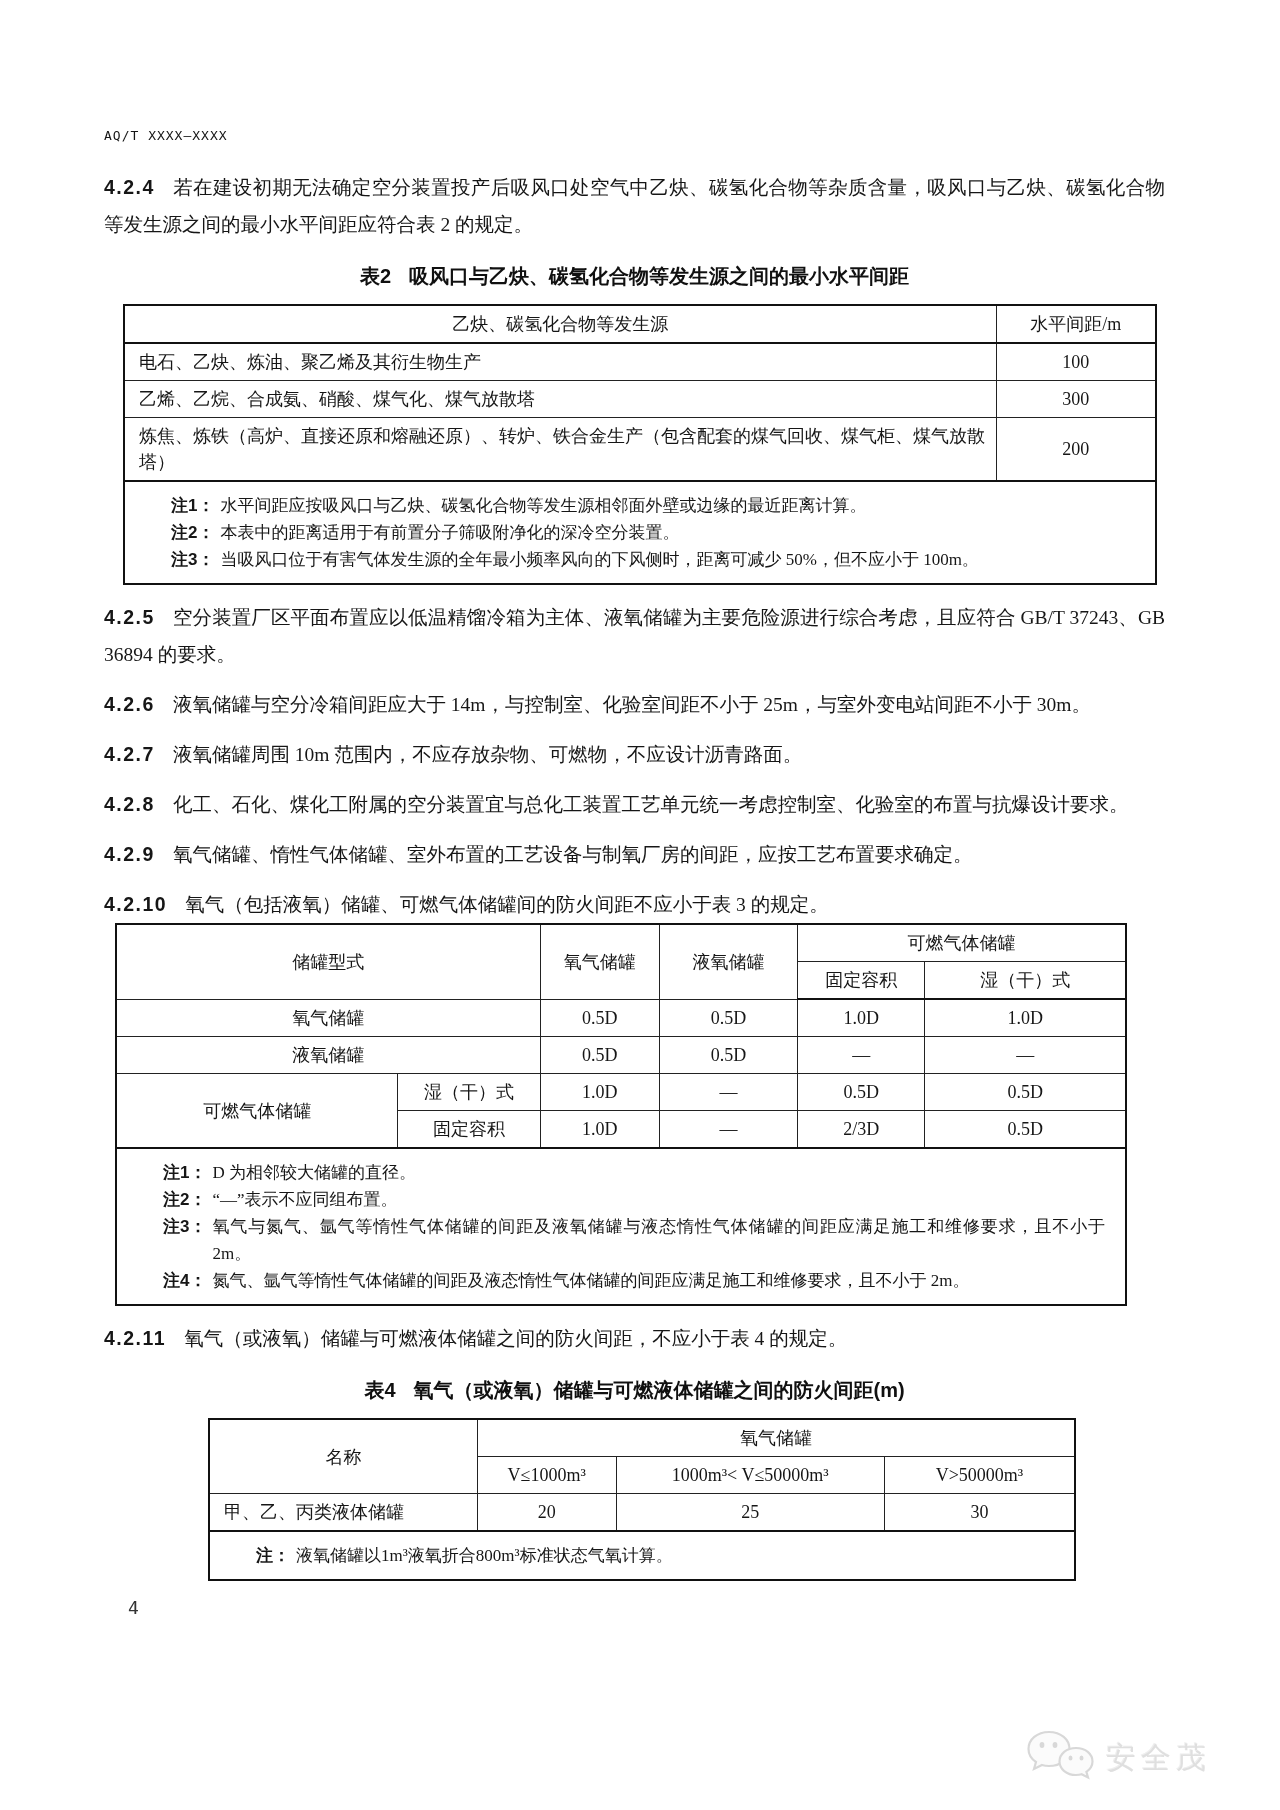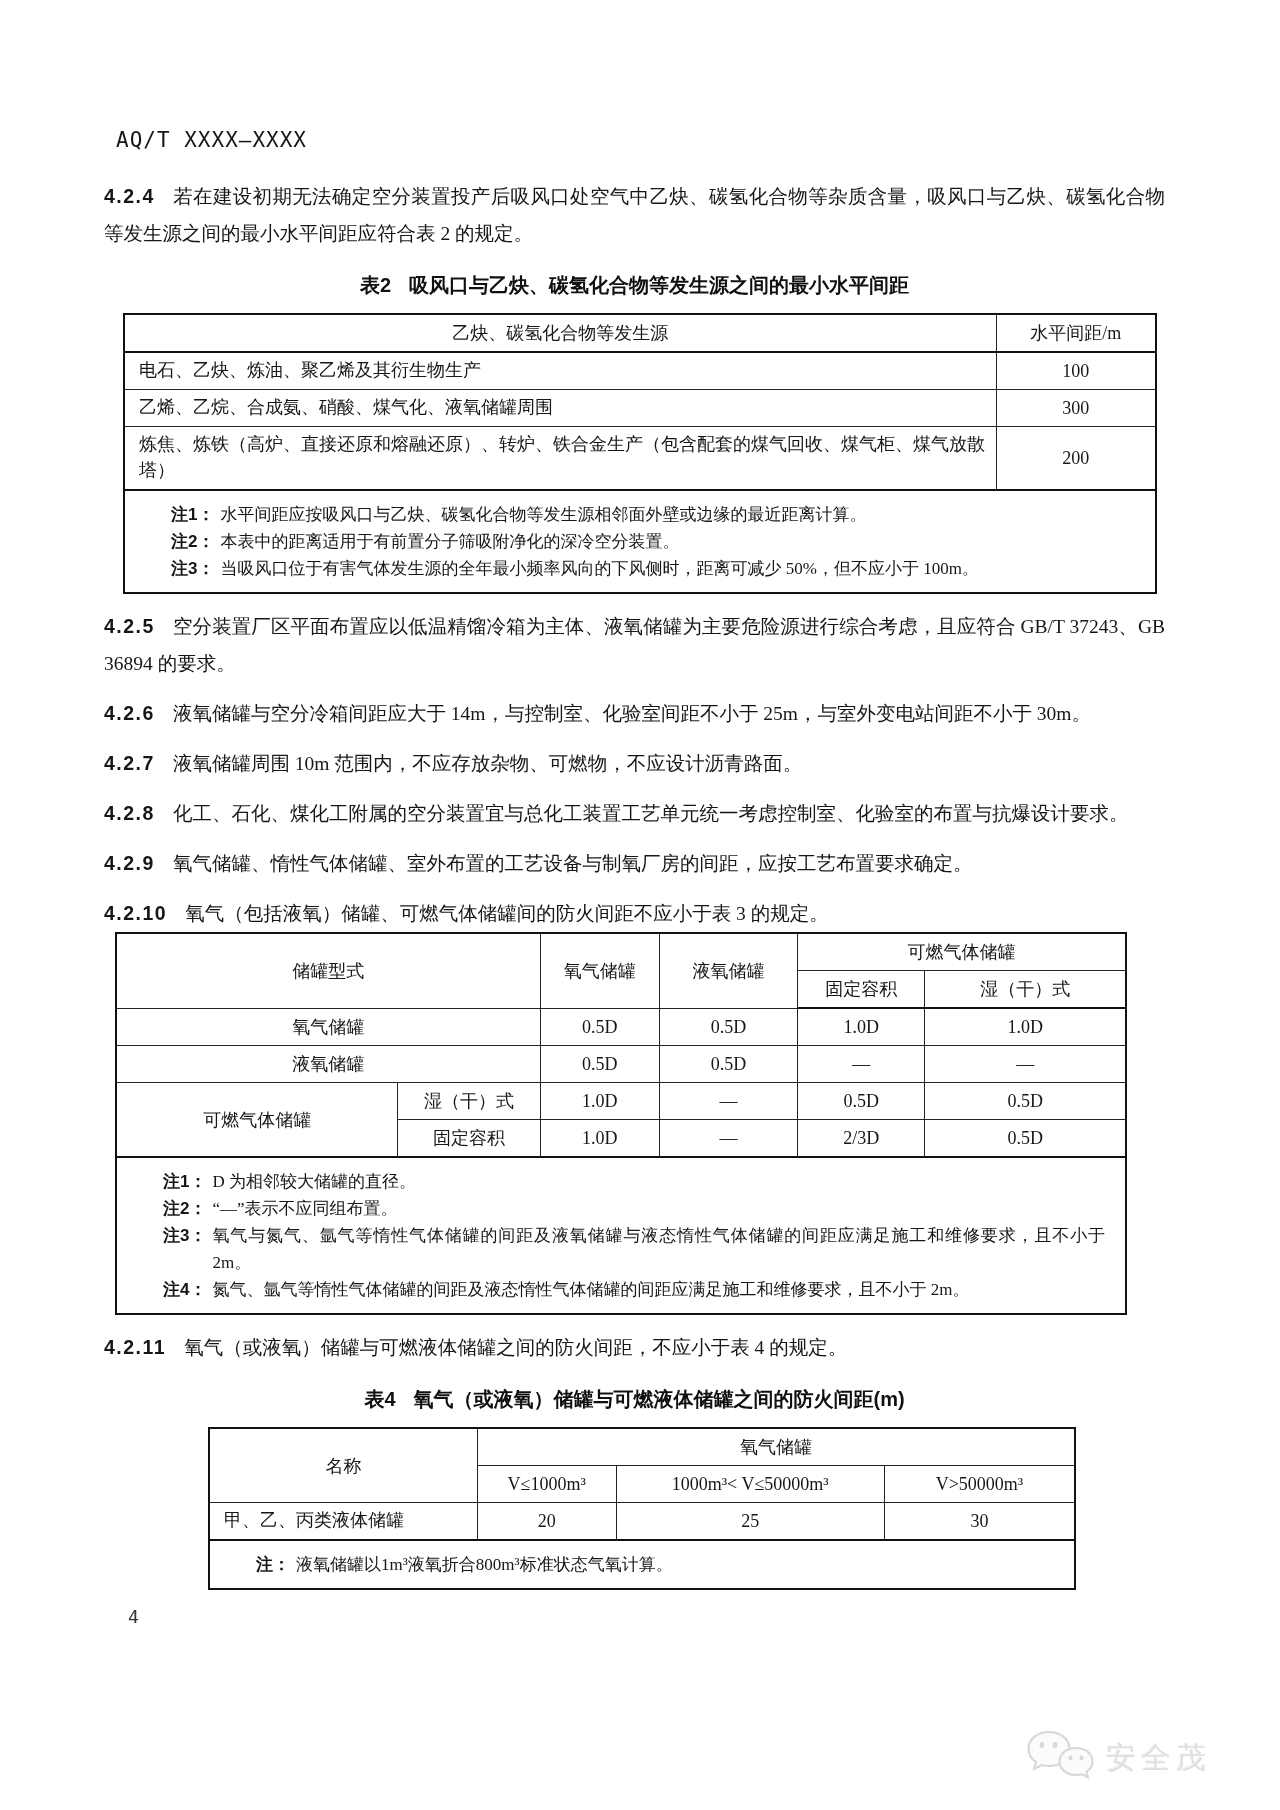--- a/index.html
+++ b/index.html
@@ -5,21 +5,21 @@
   html,body { margin:0; padding:0; background:#fff; }
   .page {
     position:relative; width:1280px; height:1810px; background:#ffffff;
     font-family:"Liberation Serif","DejaVu Serif",serif; color:#1d1d1d;
     overflow:hidden;
   }
   .content { padding:128px 115px 0 104px; }
 
   .doc-header {
     font-family:"DejaVu Sans Mono","Liberation Mono",monospace;
-    font-size:21px; letter-spacing:1px; color:#151515;margin-left:12px;
+    font-size:13px; letter-spacing:1px; color:#151515;
   }
 
   .clause {
     font-size:19.5px; line-height:37px; text-align:justify;
     margin:13px 0 0 0; color:#161616;
   }
   .cnum {
     font-family:"Liberation Sans","DejaVu Sans",sans-serif;
     font-weight:700; letter-spacing:1.5px; margin-right:18px;
   }
@@ -34,21 +34,21 @@
   table.tbl {
     border-collapse:collapse; table-layout:fixed;
     border:2px solid #111;
   }
   table.tbl td {
     border:1px solid #222; font-size:18px; line-height:26px;
     text-align:center; padding:5px 8px; color:#161616;
     overflow:hidden;
   }
   table.tbl tr.thead-row td { border-bottom:2px solid #111; }
-  table.tbl td.l { text-align:left; padding-left:14px;font-family:Liberation Mono, monospace; }
+  table.tbl td.l { text-align:left; padding-left:14px; }
   table.tbl td.notes {
     border-top:2px solid #111; text-align:left;
     padding:10px 20px 10px 46px; font-size:17px; line-height:27px;
   }
   .note-line { display:flex; }
   .note-label {
     font-family:"Liberation Sans","DejaVu Sans",sans-serif;
     font-weight:700; white-space:nowrap; margin-right:6px;
   }
   .note-body { flex:1; text-align:justify; }
@@ -101,21 +101,21 @@
       <tbody>
         <tr class="thead-row">
           <td>乙炔、碳氢化合物等发生源</td>
           <td>水平间距/m</td>
         </tr>
         <tr>
           <td class="l">电石、乙炔、炼油、聚乙烯及其衍生物生产</td>
           <td>100</td>
         </tr>
         <tr>
-          <td class="l">乙烯、乙烷、合成氨、硝酸、煤气化、液氧储罐周围</td>
+          <td class="l">乙烯、乙烷、合成氨、硝酸、煤气化、煤气放散塔</td>
           <td>300</td>
         </tr>
         <tr>
           <td class="l">炼焦、炼铁（高炉、直接还原和熔融还原）、转炉、铁合金生产（包含配套的煤气回收、煤气柜、煤气放散塔）</td>
           <td>200</td>
         </tr>
         <tr>
           <td class="notes" colspan="2">
             <div class="note-line">
               <span class="note-label">注1：</span>

